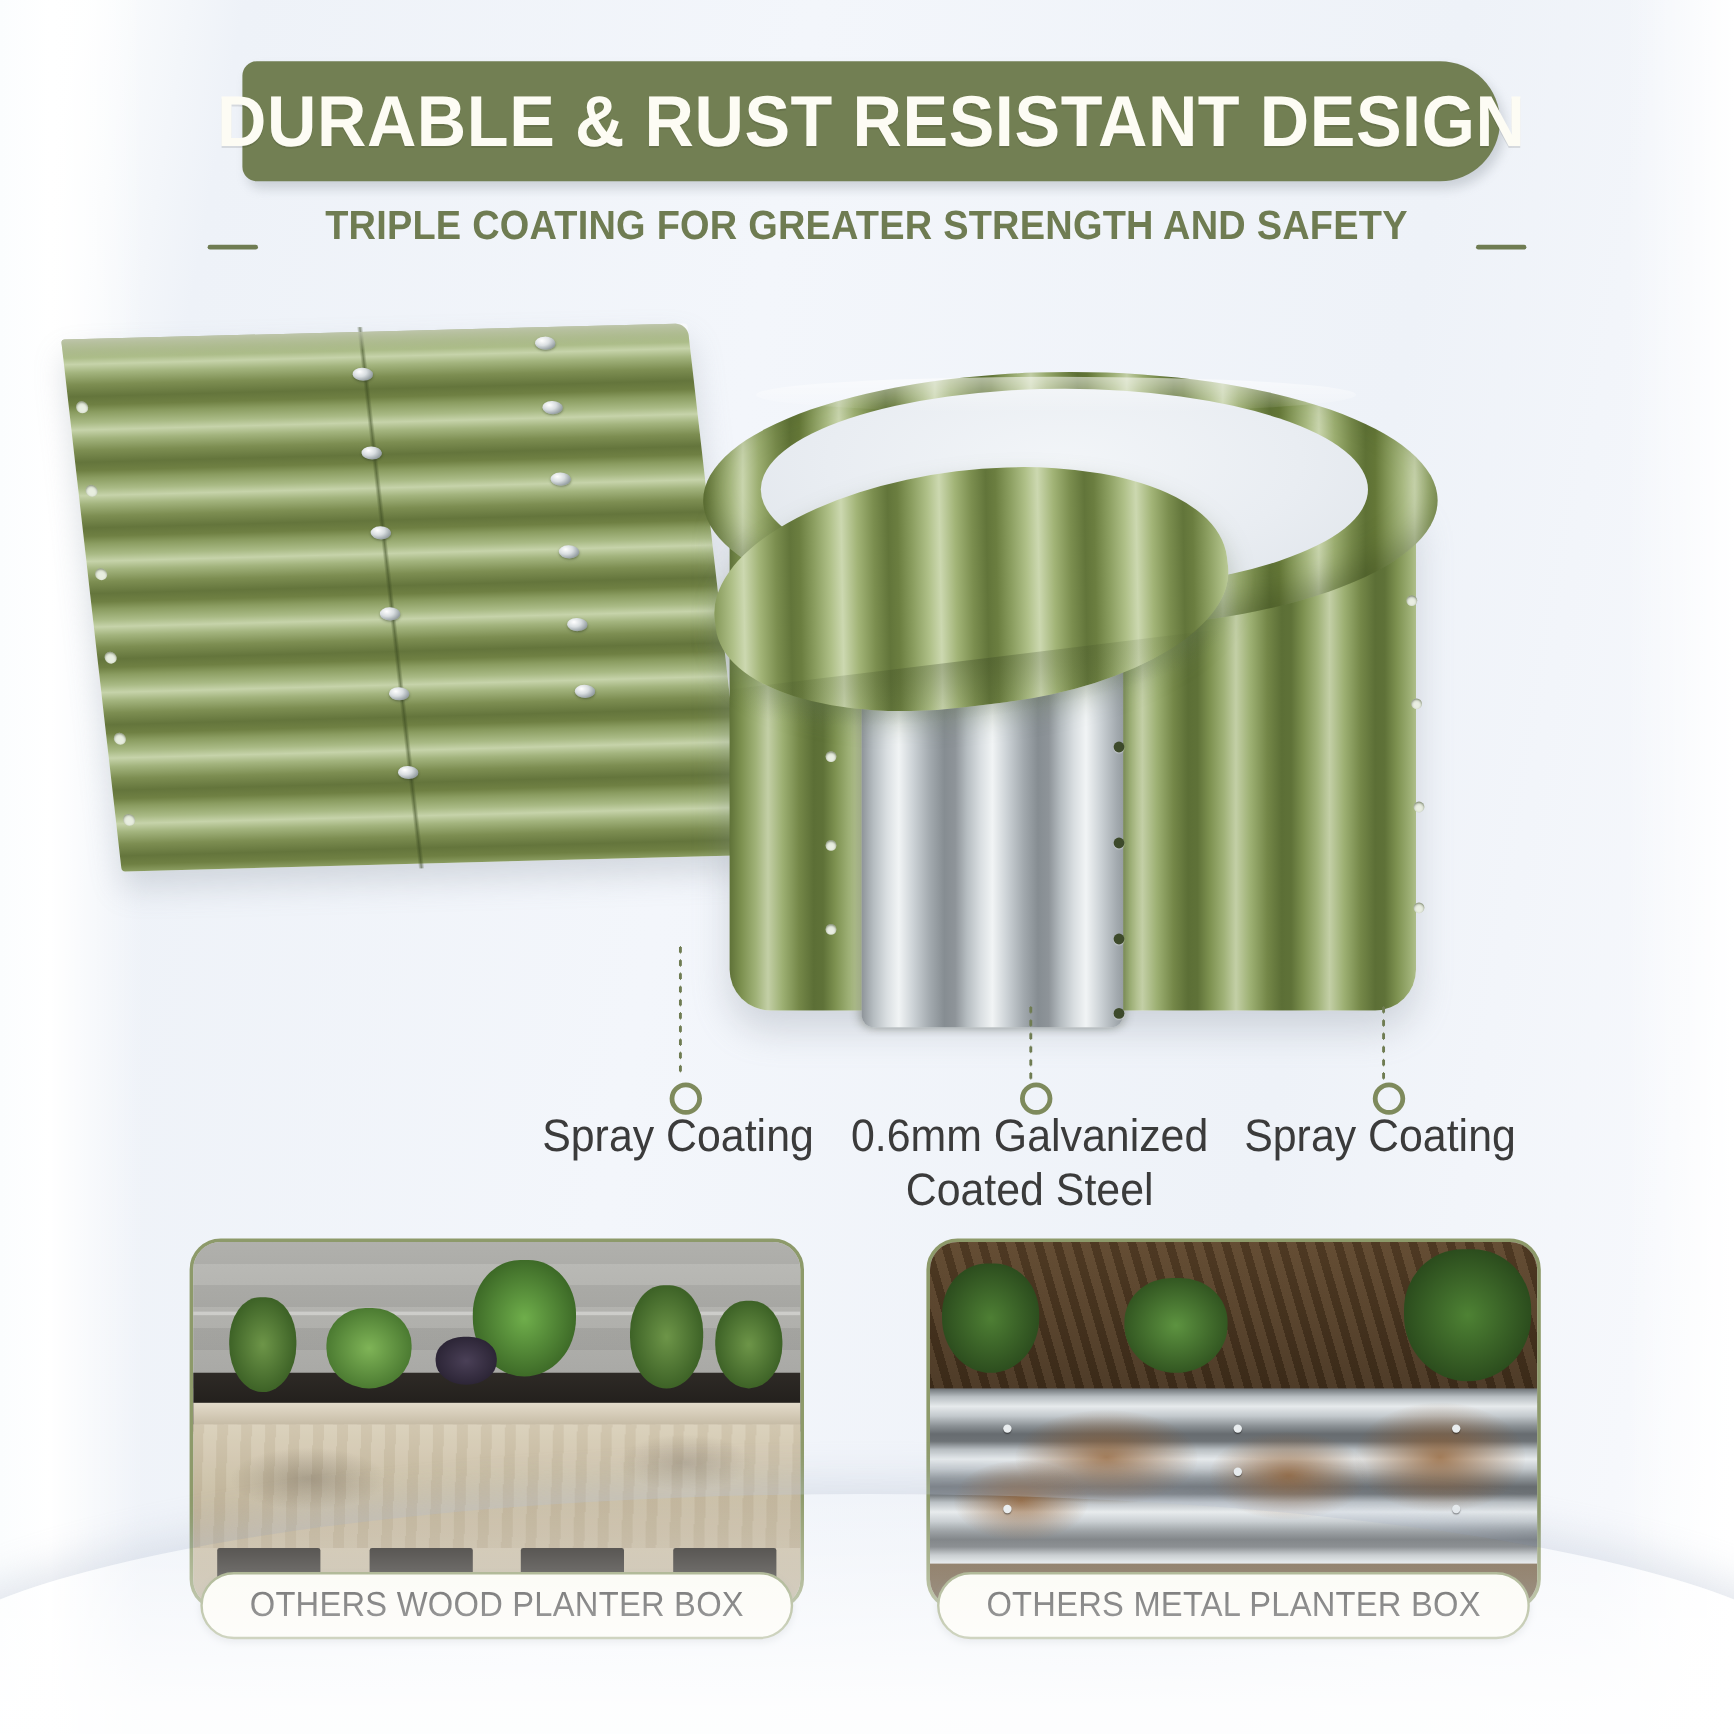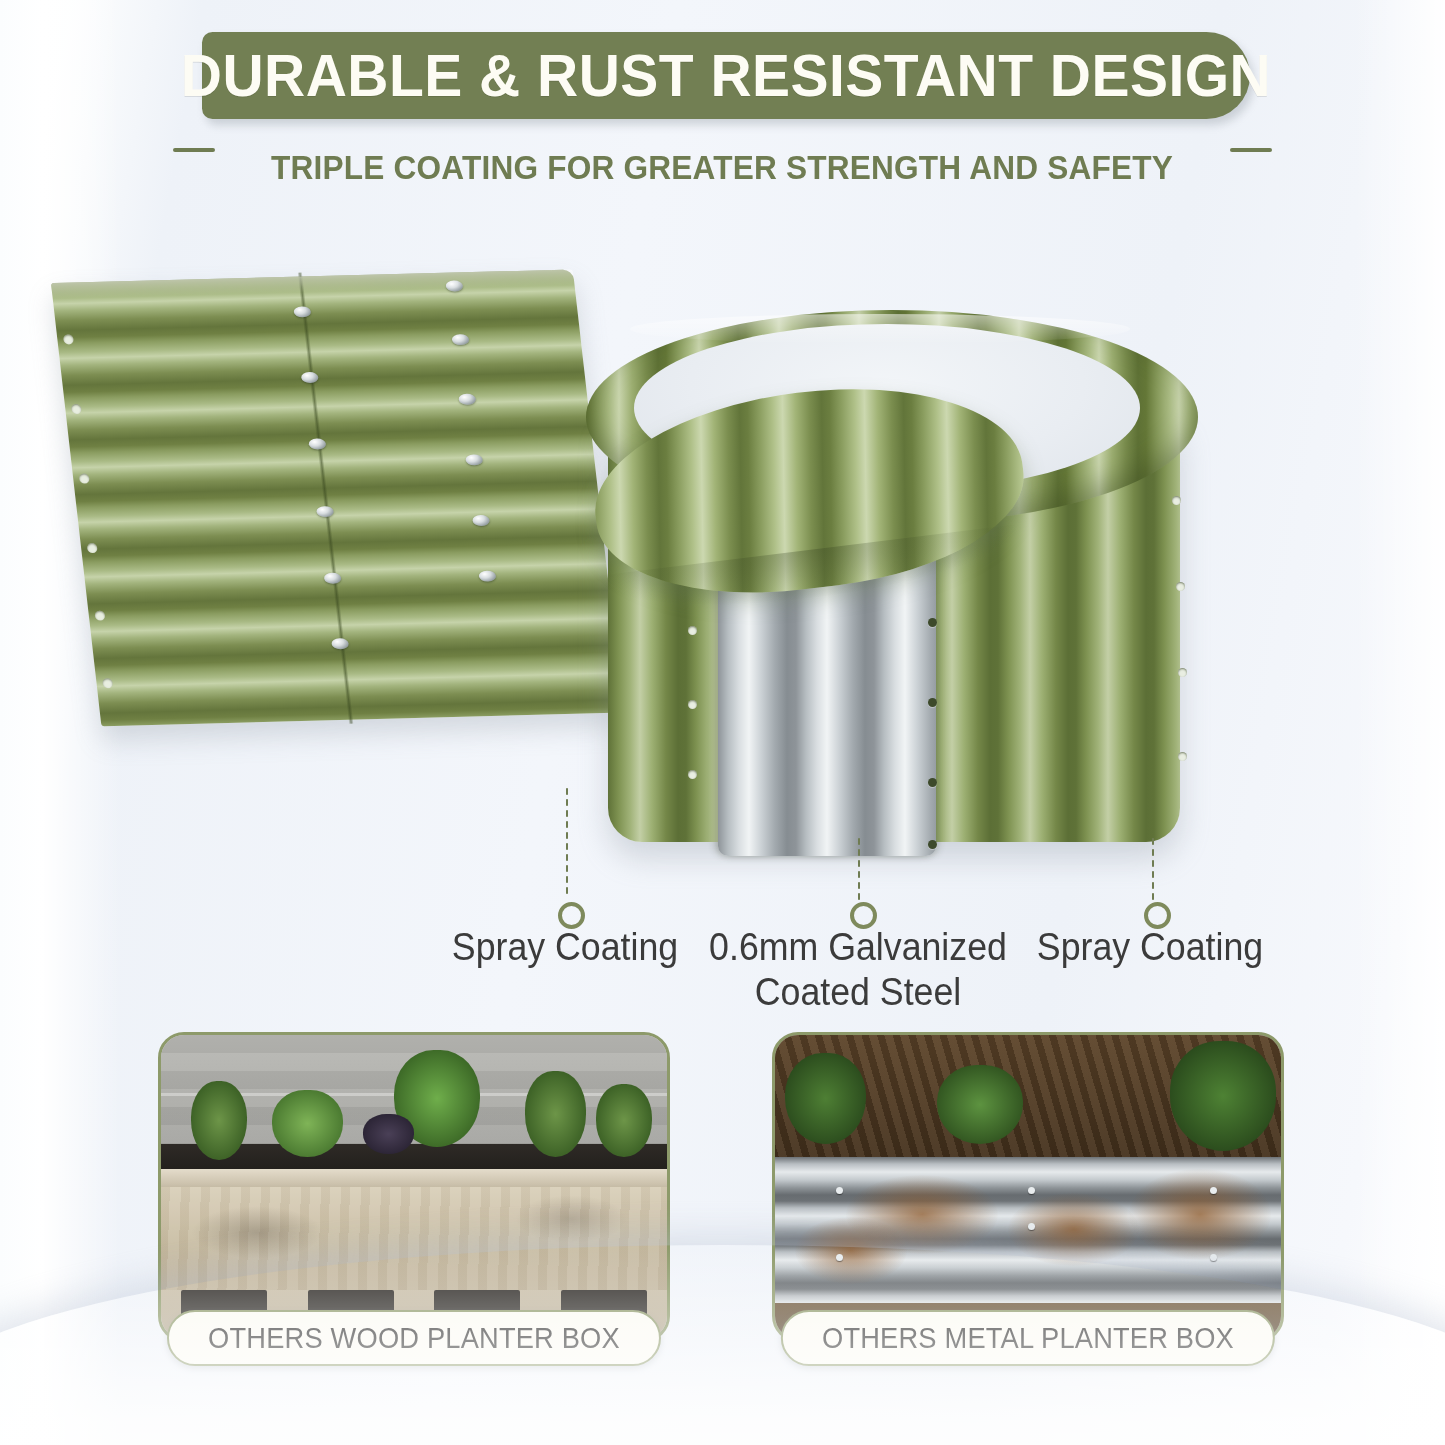--- a/index.html
+++ b/index.html
@@ -20,39 +20,39 @@
   .sheen-left{position:absolute;left:0;top:0;width:120px;height:100%;
     background:linear-gradient(90deg,#fbfdfe 0%,#ffffff 35%,rgba(255,255,255,0) 100%);}
   .sheen-right{position:absolute;right:0;top:0;width:90px;height:100%;
     background:linear-gradient(270deg,#ffffff 0%,rgba(255,255,255,0) 100%);}
   .floor-curve{position:absolute;left:-6%;bottom:-120px;width:112%;height:320px;
     border-radius:50% 50% 0 0;
     background:linear-gradient(180deg,rgba(255,255,255,.0) 0%,rgba(255,255,255,.85) 55%,#ffffff 100%);
     box-shadow:0 -10px 34px rgba(190,200,215,.45);}
 
   
-  .banner-wrap{position:absolute;left:202px;top:32px;width:1048px;height:87px;}
+  .banner-wrap{position:absolute;left:202px;top:51px;width:1048px;height:100px;}
   .banner{
     position:absolute;inset:0;
     background:#727f53;
     border-radius:14px 58px 58px 14px;
     box-shadow:4px 6px 9px rgba(130,140,150,.33);
   }
   .banner-title{
     position:absolute;inset:0;
     display:flex;align-items:center;justify-content:center;
     color:#fdfcf4;
     font-size:60px;font-weight:700;letter-spacing:.5px;
     transform:scaleX(.95);
     white-space:nowrap;
     text-shadow:0 1px 0 rgba(0,0,0,.10);
   }
   .subtitle-row{
     position:absolute;left:0;top:148px;width:1445px;height:60px;
-    display:flex;align-items:flex-start;justify-content:center;gap:22px;
+    display:flex;align-items:flex-end;justify-content:center;gap:22px;
   }
   .sub-dash{width:42px;height:4px;background:#6f7c52;border-radius:2px;}
   .subtitle{
     color:#6f7c52;font-size:34px;font-weight:700;letter-spacing:.2px;
     transform:scaleX(.93);white-space:nowrap;
   }
 
   
   .hero{position:absolute;left:60px;top:226px;width:1180px;height:680px;}
 

